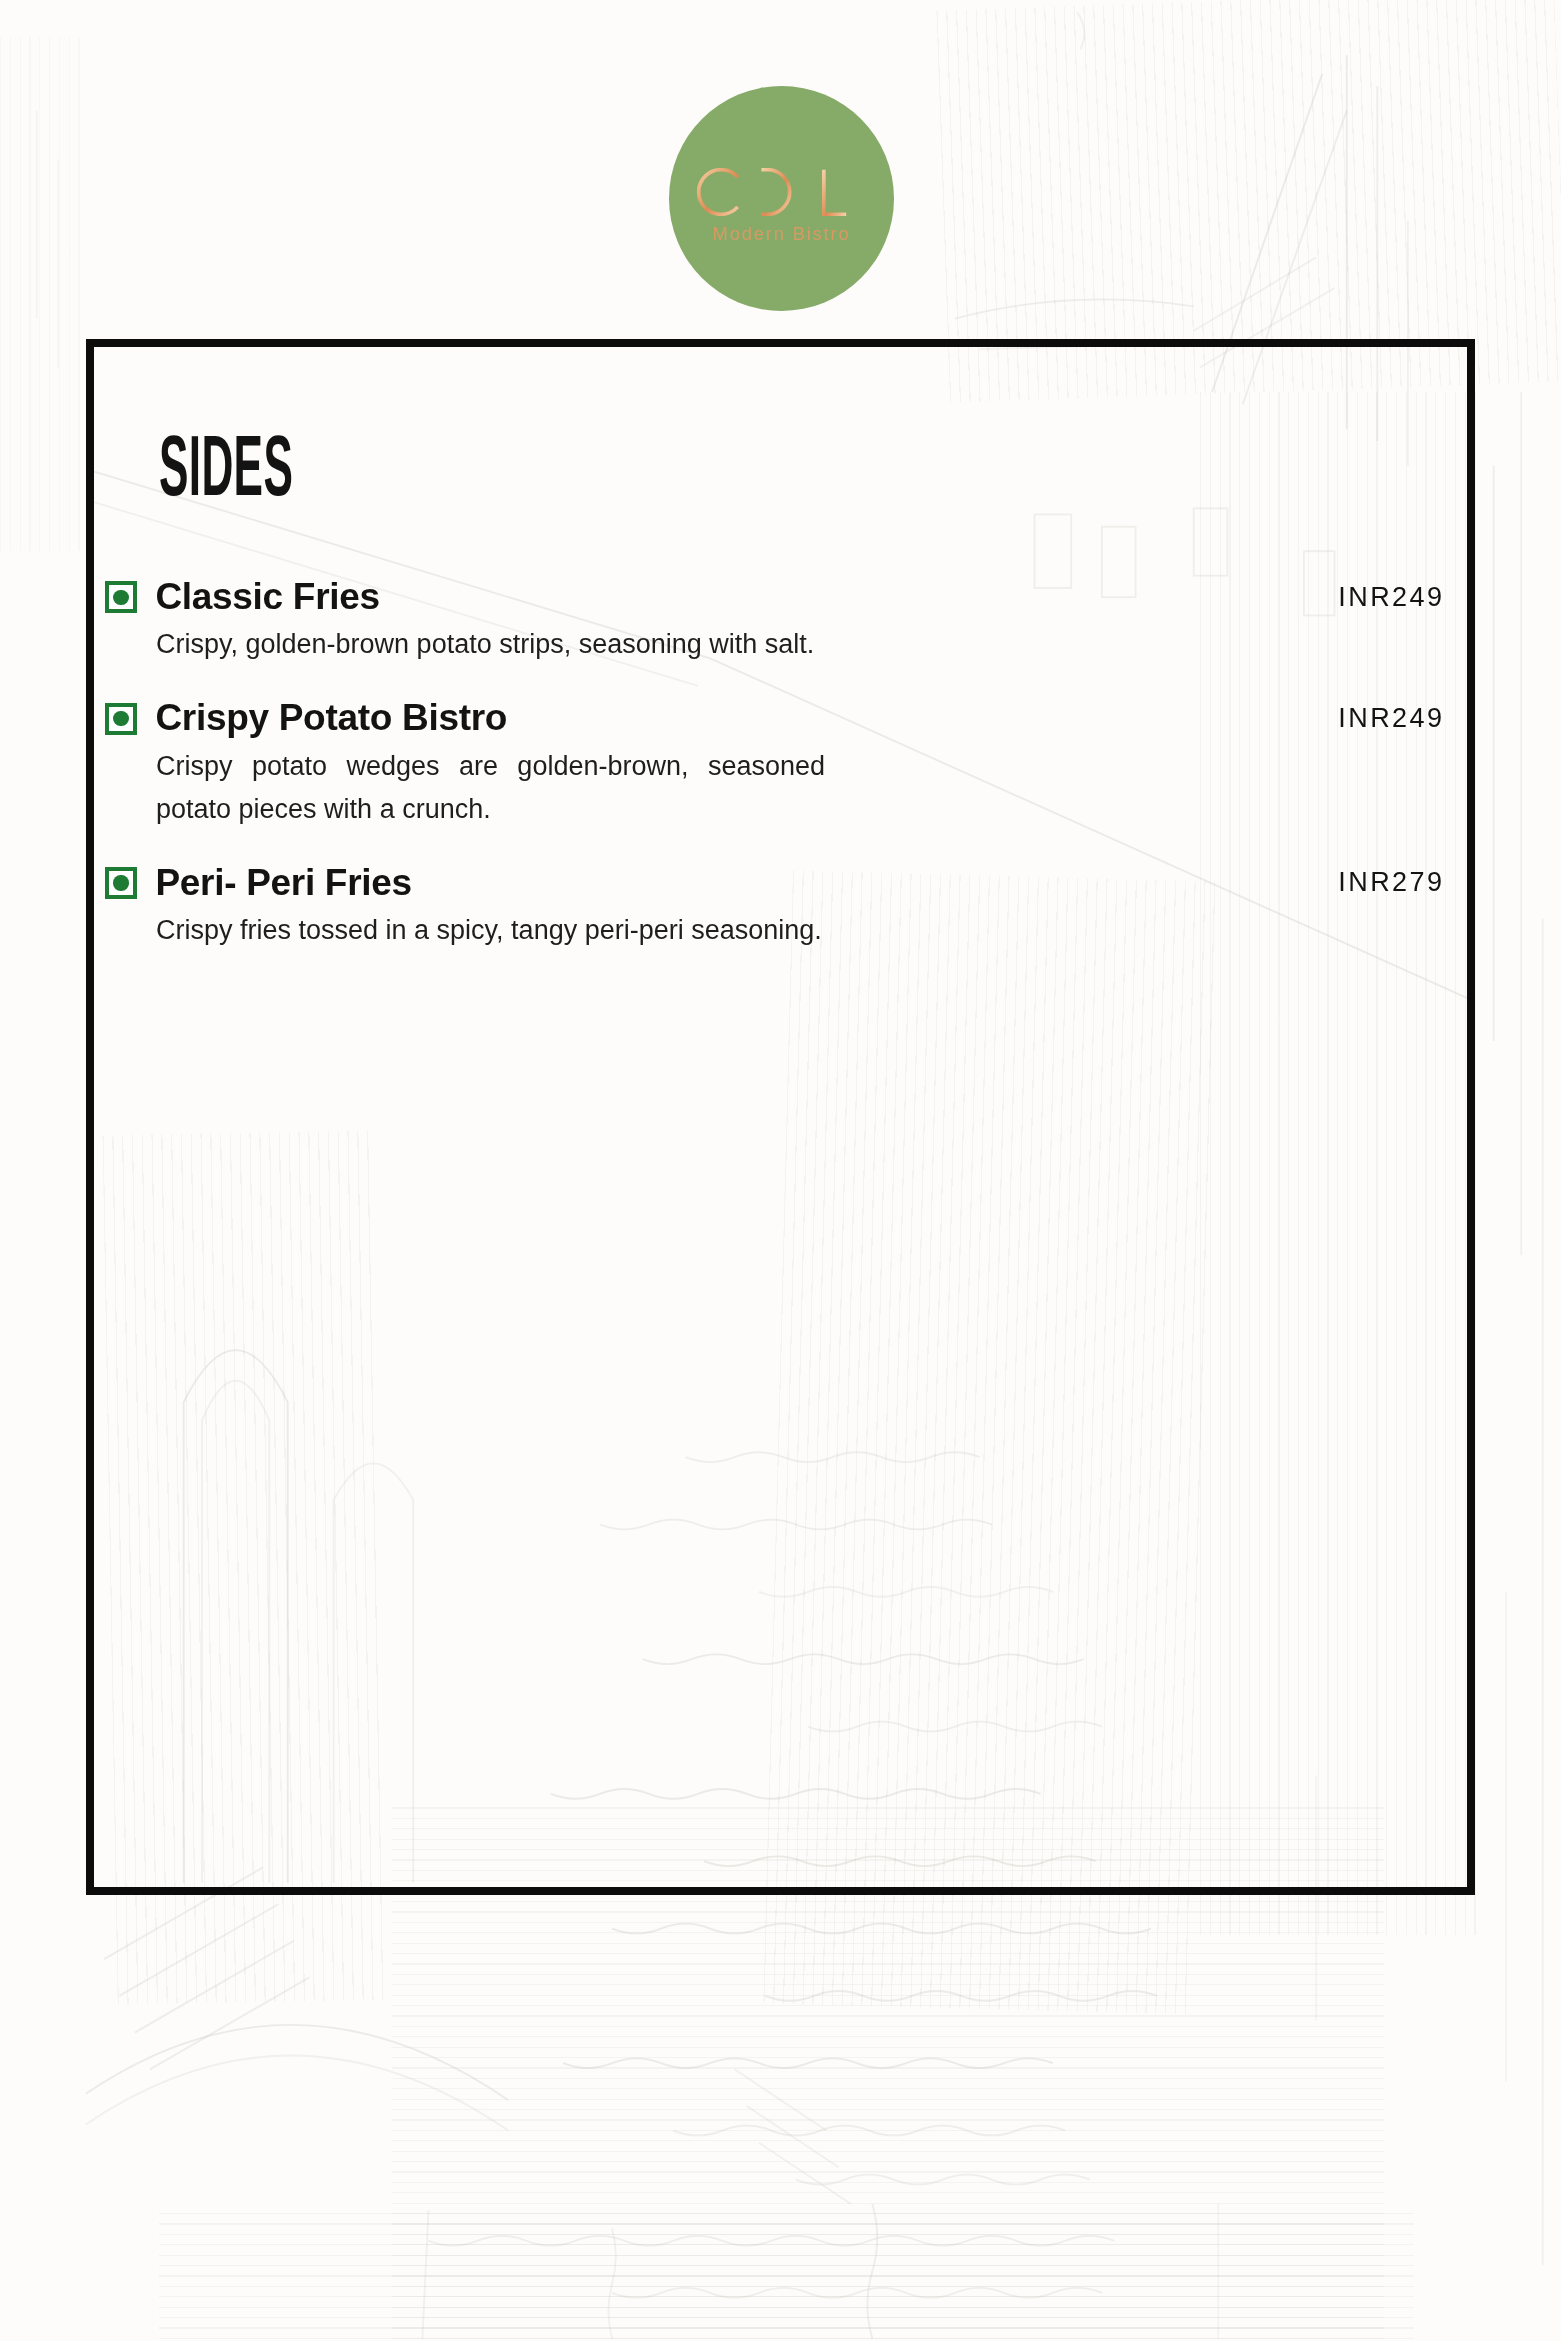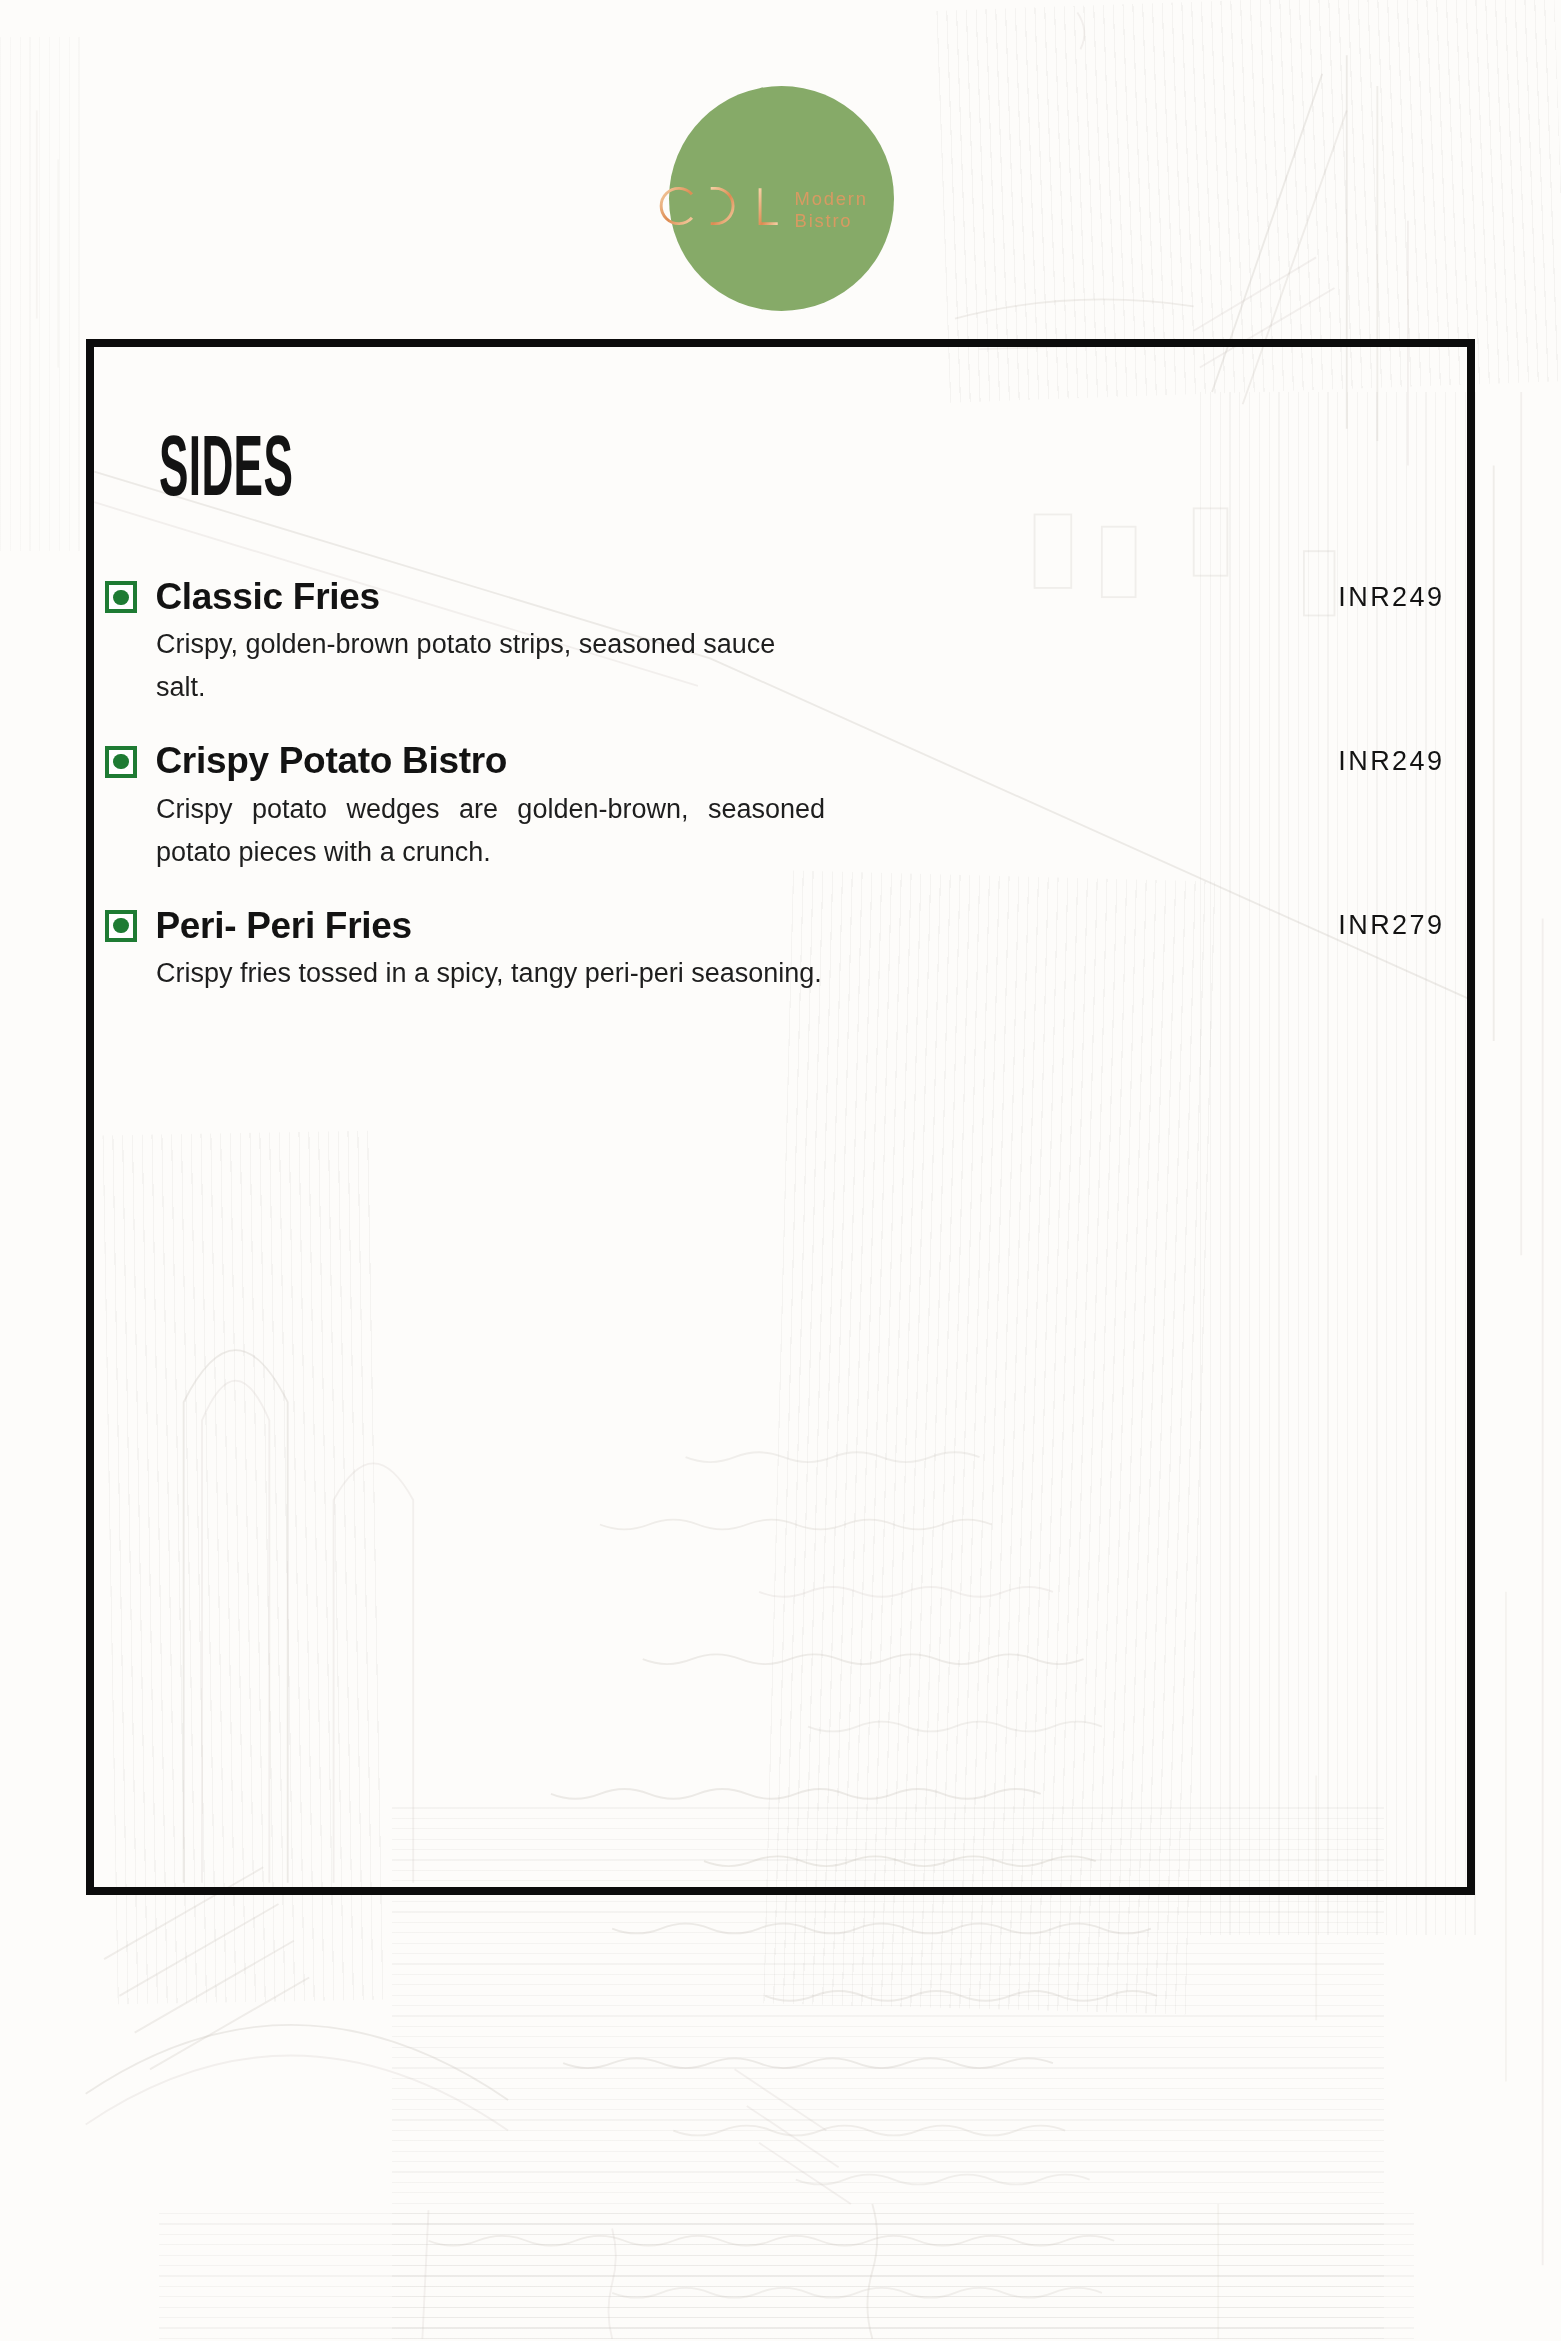--- a/index.html
+++ b/index.html
@@ -29,21 +29,21 @@
   .p2{left:1200px;top:392px;width:276px;height:1543px;}
   .p3{left:778px;top:876px;width:429px;height:1133px;transform:rotate(1.5deg);}
   .p4{left:110px;top:1133px;width:269px;height:869px;transform:rotate(-1deg);}
   .p5{left:392px;top:1806px;width:992px;height:533px;}
   .p6{left:159px;top:2204px;width:1255px;height:135px;}
   .p7{left:0;top:37px;width:80px;height:514px;opacity:.6;}
 
   
   .logo-circle{position:absolute;left:669px;top:86px;width:225px;height:225px;border-radius:50%;
     background:var(--logo-circle-green);display:flex;flex-direction:column;align-items:center;justify-content:center;}
-  .logo-inner{display:flex;flex-direction:row;align-items:center;margin-top:16px;}
+  .logo-inner{display:flex;flex-direction:column;align-items:center;margin-top:16px;}
   .tagline{color:var(--logo-tagline-copper);font-size:18.4px;letter-spacing:1.8px;margin-top:7.3px;font-weight:400;}
 
   
   .menu-box{position:absolute;left:86px;top:339px;width:1389px;height:1556px;
     border:8px solid var(--box-border);padding:76px 22.7px 0 11px;}
   .section-title{font-size:85px;line-height:1;font-weight:700;color:var(--text-primary);
     letter-spacing:0.6px;margin:0 0 68px 54px;display:inline-block;transform:scaleX(.52);transform-origin:left center;white-space:nowrap;}
   .items{display:block;}
   .item{margin-bottom:31px;}
   .item-row{display:flex;align-items:center;gap:18.4px;}
@@ -165,21 +165,21 @@
     <h1 class="section-title">SIDES</h1>
     <div class="items">
   <div class="item">
     <div class="item-row">
       <span class="veg-badge">
         <span class="veg-dot"></span>
       </span>
       <h2 class="item-name">Classic Fries</h2>
       <span class="item-price">INR249</span>
     </div>
-    <p class="item-desc">Crispy, golden-brown potato strips, seasoned sauce salt.</p>
+    <p class="item-desc">Crispy, golden-brown potato strips, seasoning with salt.</p>
   </div>
 
   <div class="item">
     <div class="item-row">
       <span class="veg-badge">
         <span class="veg-dot"></span>
       </span>
       <h2 class="item-name">Crispy Potato Bistro</h2>
       <span class="item-price">INR249</span>
     </div>

